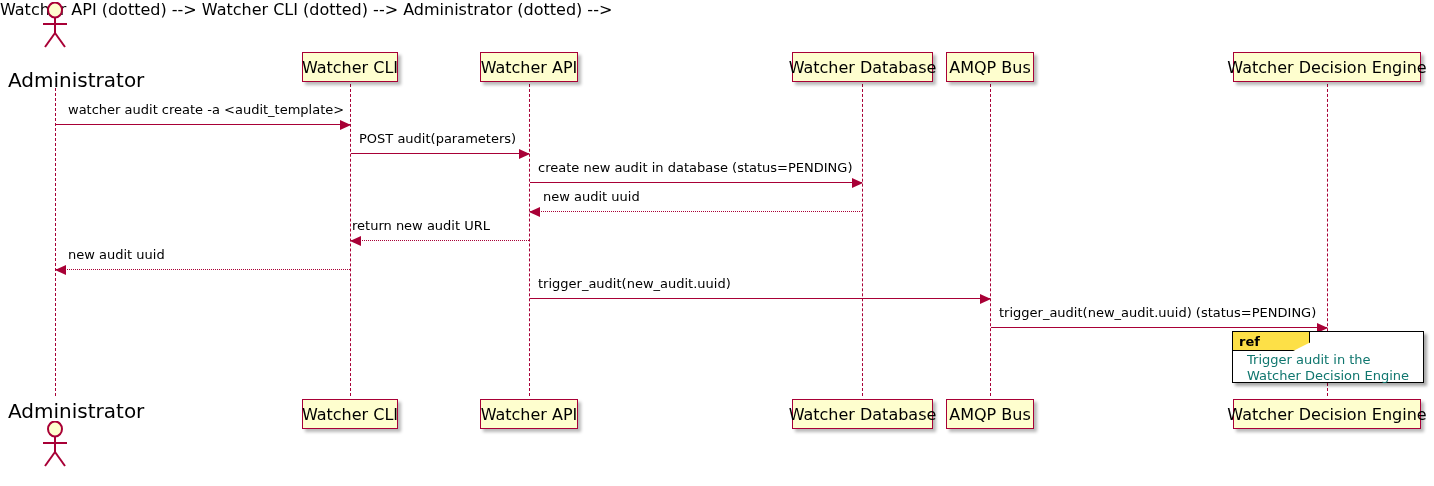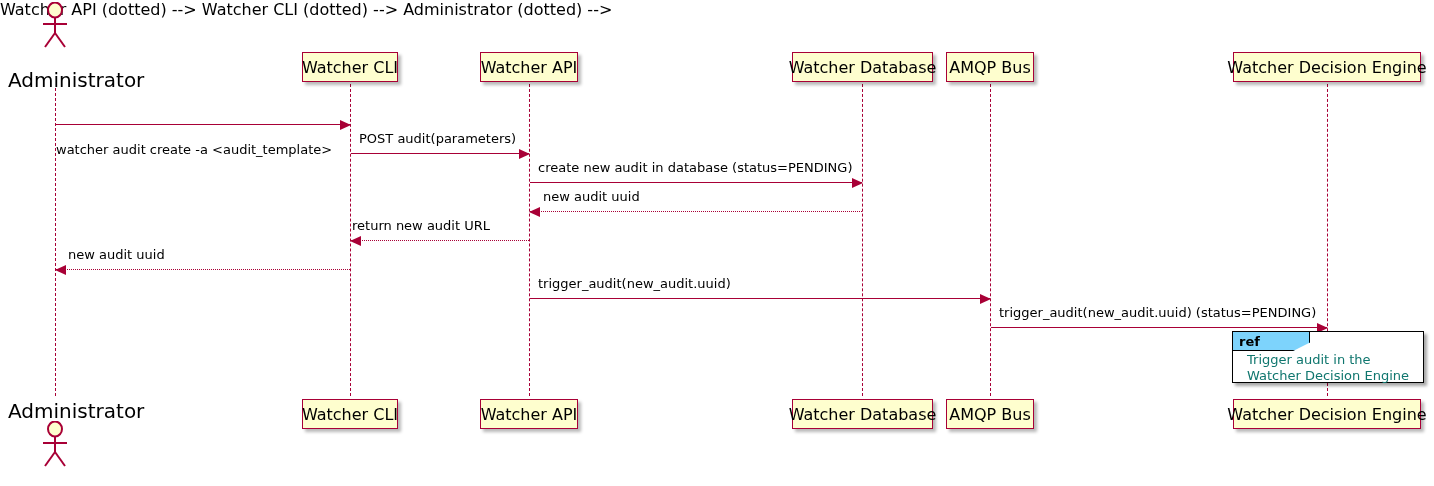--- a/index.html
+++ b/index.html
@@ -98,21 +98,21 @@
     box-sizing: border-box;
     background: #FFFFFF;
     border: 1.5px solid #000000;
     box-shadow: 3px 3px 3px rgba(0,0,0,0.35);
   }
   .ref-tab {
     position: absolute;
     left: 0;
     top: 0;
     height: 18px;
-    background: #7dd3fc;
+    background: #fde047;
     border-right: 1.5px solid #000000;
     border-bottom: 1.5px solid #000000;
     padding: 0 8px 0 6px;
     display: flex;
     align-items: center;
     font-weight: bold;
     font-size: 13px;
     font-family: "DejaVu Sans", sans-serif;
     color: #000000;
     clip-path: polygon(0 0, 100% 0, 100% 55%, 78% 100%, 0 100%);
@@ -171,21 +171,21 @@
   <div class="participant" style="left:1233px;top:52px;width:188px;">
     <span>Watcher Decision Engine</span>
   </div>
 
   
 
   
   <div class="msg" style="left:56px;top:124px;width:294px;">
     <span class="arrowhead right"></span>
   </div>
-  <div class="msg-label" style="left:56px;top:102px;margin-top:40px;">watcher audit create -a &lt;audit_template&gt;</div>
+  <div class="msg-label" style="left:68px;top:102px;">watcher audit create -a &lt;audit_template&gt;</div>
 
   
   <div class="msg" style="left:351px;top:153px;width:178px;">
     <span class="arrowhead right"></span>
   </div>
   <div class="msg-label" style="left:359px;top:131px;">POST audit(parameters)</div>
 
   
   <div class="msg" style="left:530px;top:182px;width:332px;">
     <span class="arrowhead right"></span>

